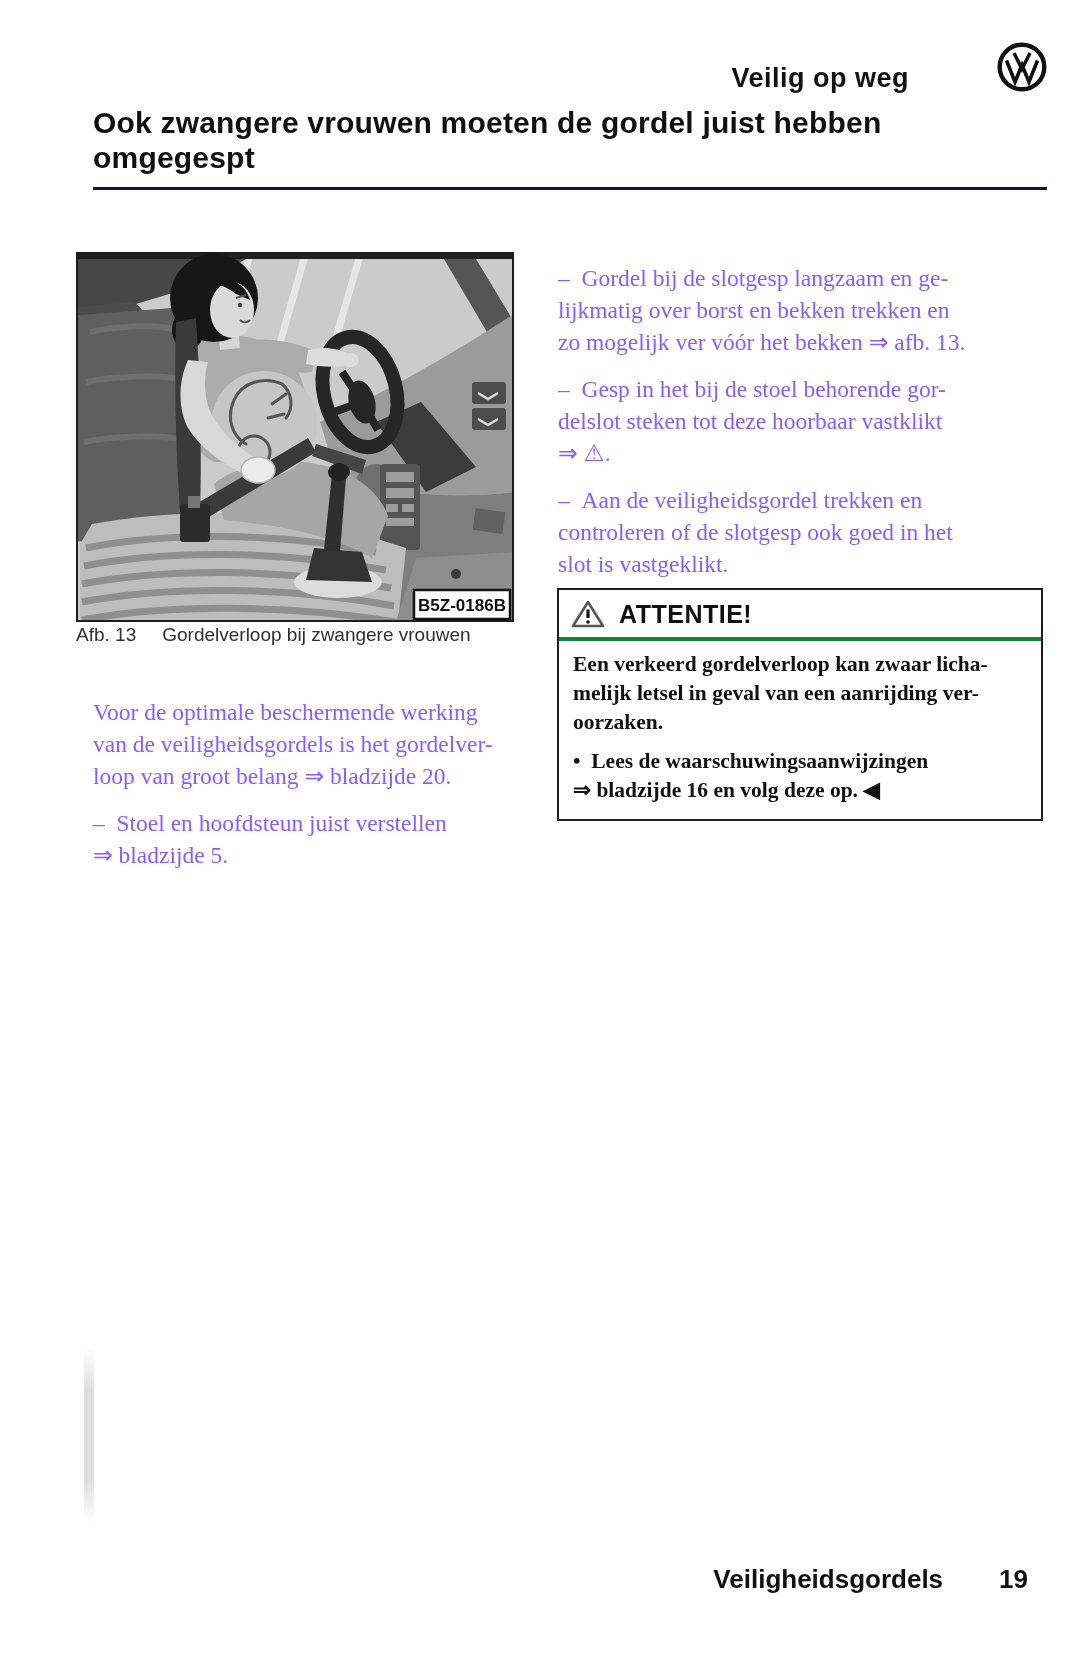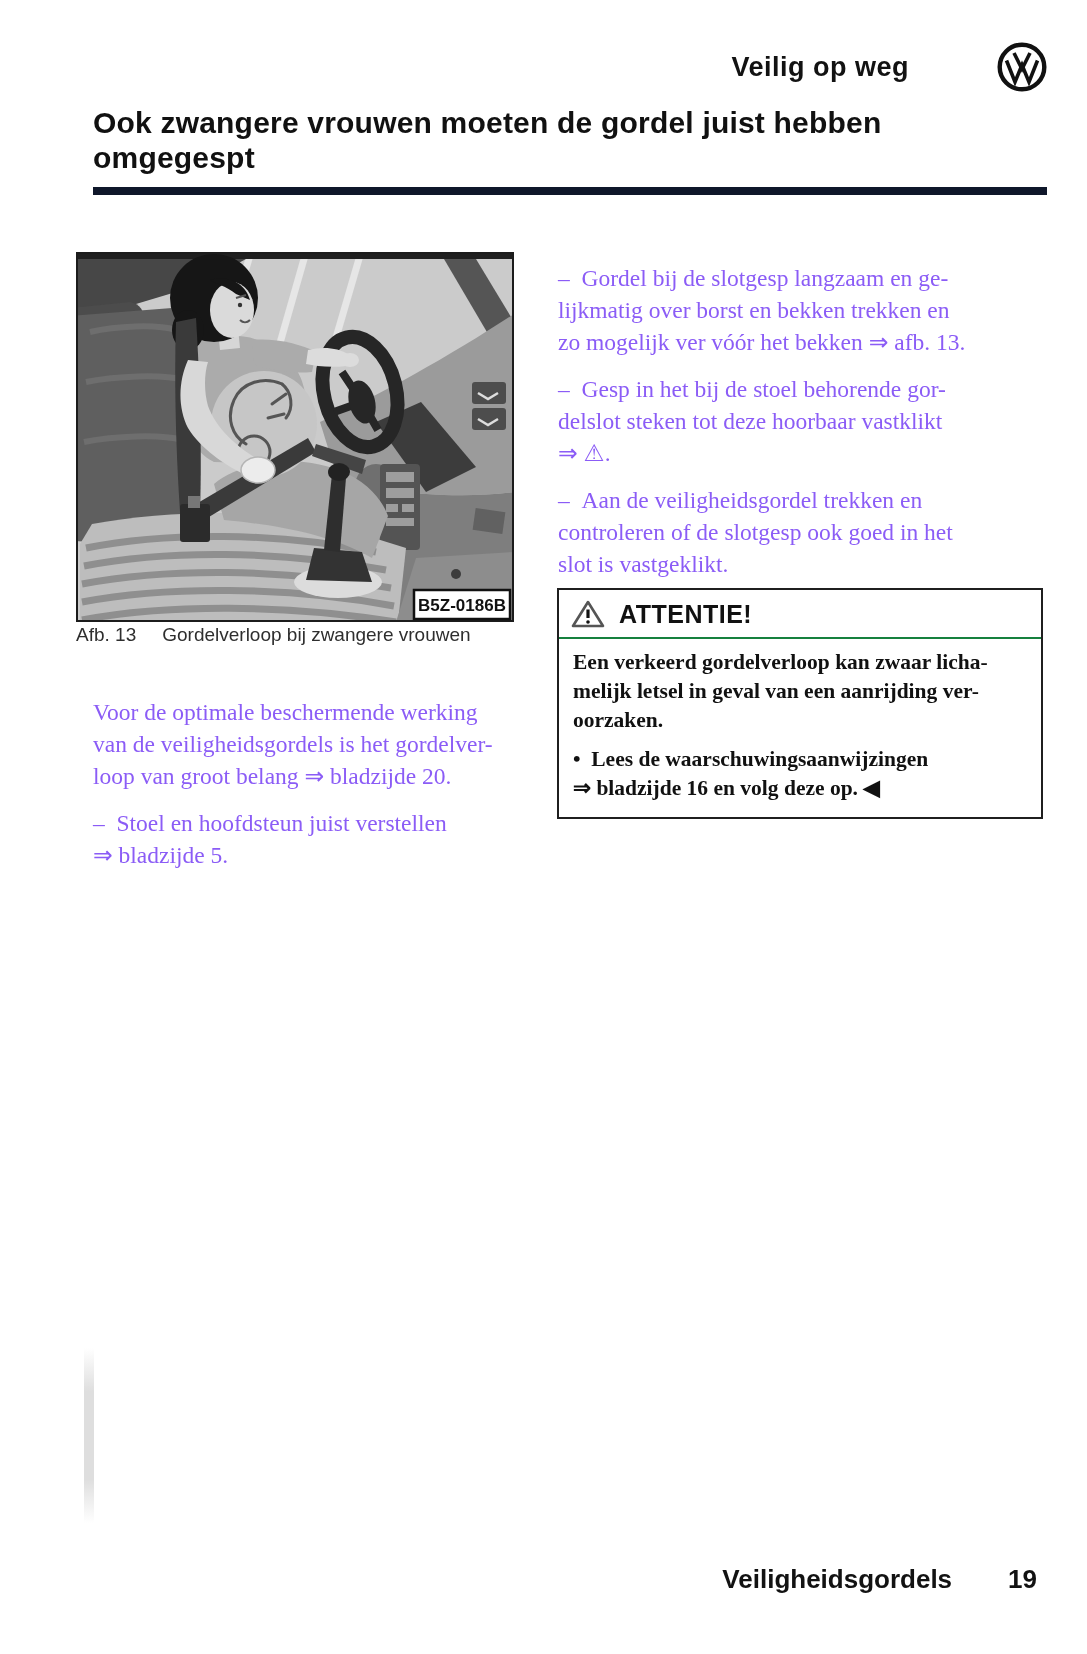--- a/index.html
+++ b/index.html
@@ -3,28 +3,28 @@
 <meta charset="utf-8">
 <style>
   html,body { margin:0; padding:0; background:#ffffff; }
   .page {
     position:relative; width:1087px; height:1654px;
     background:#ffffff; color:#1a1a1a; overflow:hidden;
     font-family:"Liberation Sans", sans-serif;
   }
   
   .header { position:absolute; top:42px; left:93px; width:954px;
-    display:flex; justify-content:flex-end; align-items:center; }
+    display:flex; justify-content:flex-end; align-items:flex-end; }
   .header-title { font:bold 27px/1 "Liberation Sans", sans-serif;
     letter-spacing:.5px; color:#121212; margin-right:88px; }
   .vw-logo { width:50px; height:50px; display:block; }
 
   
   .title-block { position:absolute; top:106px; left:93px; width:954px;
-    padding-bottom:12px; border-bottom:8px solid #0f172a; }
+    padding-bottom:12px; border-bottom:3px solid #0f172a; }
   .title-block h1 { margin:0; font:bold 30px/1.15 "Liberation Sans", sans-serif;
     letter-spacing:.2px; color:#111; }
 
   
   .intro { position:absolute; top:170px; left:93px; width:960px; margin:0;
     font:italic 27px/36px "Liberation Serif", serif; color:#111; }
 
   
   .figure { position:absolute; top:252px; left:76px; width:438px; margin:0; }
   .figure svg { display:block; }
@@ -37,30 +37,30 @@
     white-space:pre-line; margin:12px 0 15px 0; }
 
   .left-body  { position:absolute; top:684px; left:93px;  width:452px; }
   .right-col  { position:absolute; top:250px; left:558px; width:468px; }
   .right-col .prose { margin-bottom:15px; }
 
   
   .warning-box { position:absolute; top:588px; left:557px; width:486px;
     box-sizing:border-box; border:2px solid #1f1f1f; background:#fff; }
   .wb-header { display:flex; align-items:center; gap:14px;
-    padding:9px 12px 8px 12px; border-bottom:2px solid #15803d; }
+    padding:9px 12px 8px 12px; border-bottom:4px solid #15803d; }
   .wb-title { font:bold 25px/1 "Liberation Sans", sans-serif;
     letter-spacing:.5px; color:#111; }
   .wb-body { padding:9px 12px 12px 14px;border-radius:29px; }
   .wb-body .prose { font:bold 21.5px/29px "Liberation Serif", serif;
     margin:0 0 10px 0; color:#111; }
   .wb-body .prose:last-child { margin-bottom:2px; }
 
   
-  .footer { position:absolute; top:1566px; left:93px; width:944px;
+  .footer { position:absolute; top:1566px; left:84px; width:944px;
     display:flex; justify-content:flex-end; align-items:flex-start; gap:56px;
     font:bold 26px/1 "Liberation Sans", sans-serif; color:#121212; }
 
   
   .scan-artifact { position:absolute; left:84px; top:1348px; width:10px; height:175px;
     background:linear-gradient(to bottom,#ffffff,#dedede 25%,#dedede 75%,#ffffff); }
 </style>
 </head>
 <body>
 

